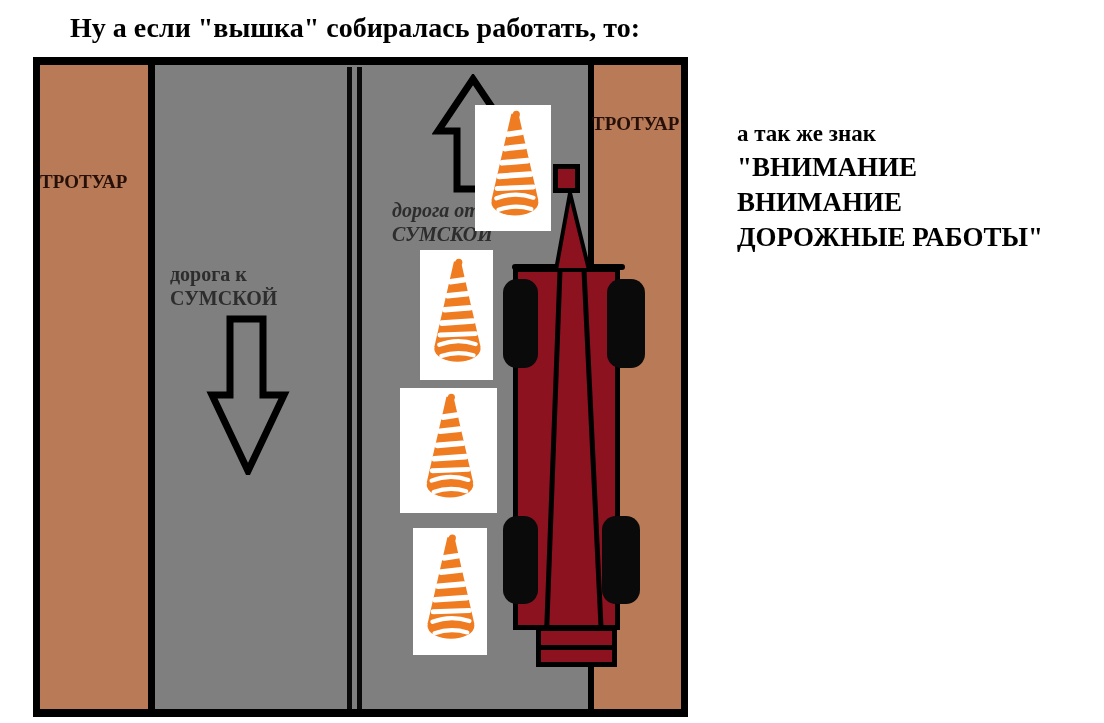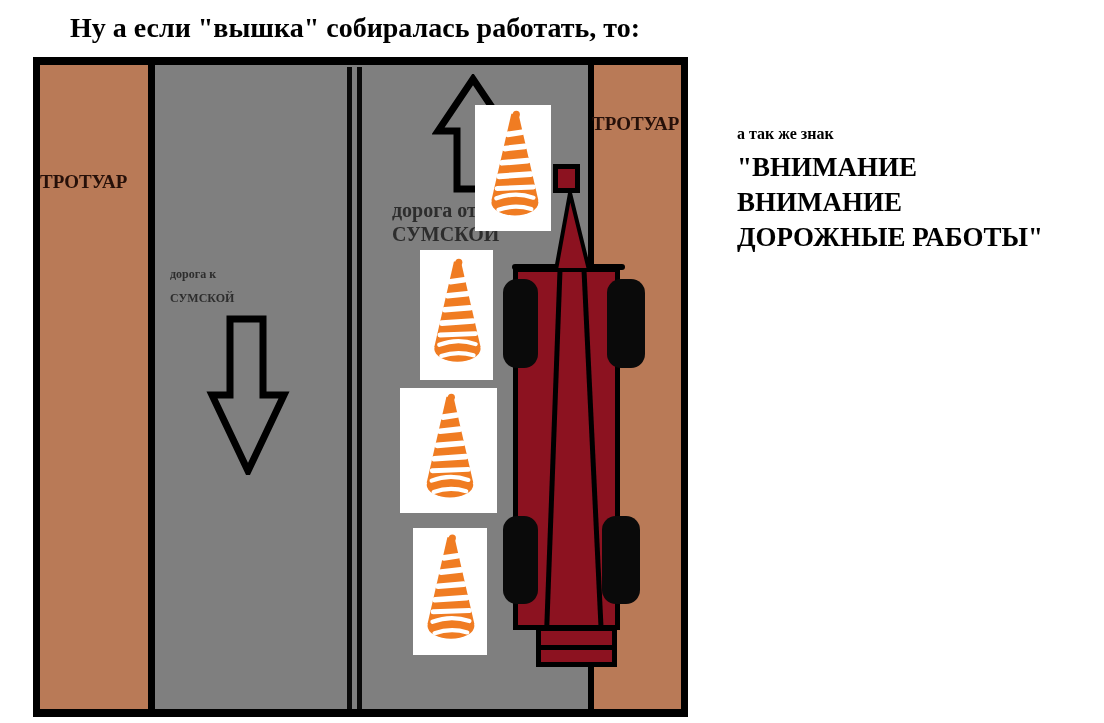--- a/index.html
+++ b/index.html
@@ -4,36 +4,36 @@
 <style>
   html,body{margin:0;padding:0;background:#fff;}
   #canvas{
     position:relative;width:1104px;height:723px;background:#ffffff;overflow:hidden;
     font-family:"Liberation Serif","DejaVu Serif",serif;
   }
   .abs{position:absolute;}
   
   #title{left:70px;top:12px;font-size:28px;font-weight:bold;color:#000;white-space:nowrap;}
   #side-note{left:737px;top:118px;color:#000;font-weight:bold;}
-  #side-note .ln1{font-size:16px;line-height:32px;}
+  #side-note .ln1{font-size:23px;line-height:32px;}
   #side-note .ln{font-size:27px;line-height:35px;}
   
   #frame{left:33px;top:57px;width:655px;height:660px;background:#000;}
   #sidewalk-left{left:40px;top:65px;width:108px;height:644px;background:#b97a57;}
   #road{left:155px;top:65px;width:433px;height:644px;background:#7f7f7f;}
   #sidewalk-right{left:594px;top:65px;width:87px;height:644px;background:#b97a57;}
   .center-stripe{top:67px;width:5px;height:642px;background:#0a0a0a;}
   #stripe-a{left:347px;} #stripe-b{left:357px;}
   
   .walk-label{font-size:19px;font-weight:bold;color:#261009;text-align:left;letter-spacing:0px;}
   #walk-label-left{left:40px;top:171px;width:108px;}
   #walk-label-right{left:592px;top:113px;width:90px;}
   .lane-label{font-weight:bold;color:#2d2d2d;line-height:24px;white-space:nowrap;}
-  #lane-to{left:170px;top:262px;font-size:12px;}
-  #lane-from{left:392px;top:198px;font-size:20px;}
+  #lane-to{left:170px;top:262px;font-size:20px;}
+  #lane-from{left:392px;top:198px;font-size:20px;font-style:italic;}
   
   .cone-card{background:#ffffff;}
   #cone-1{left:475px;top:105px;width:76px;height:126px;}
   #cone-2{left:420px;top:250px;width:73px;height:130px;}
   #cone-3{left:400px;top:388px;width:97px;height:125px;}
   #cone-4{left:413px;top:528px;width:74px;height:127px;}
   .cone-card svg{position:absolute;left:2%;top:2%;width:96%;height:96%;}
   
   #up-arrow{left:432px;top:74px;width:80px;height:120px;}
   #down-arrow{left:205px;top:315px;width:85px;height:160px;}

